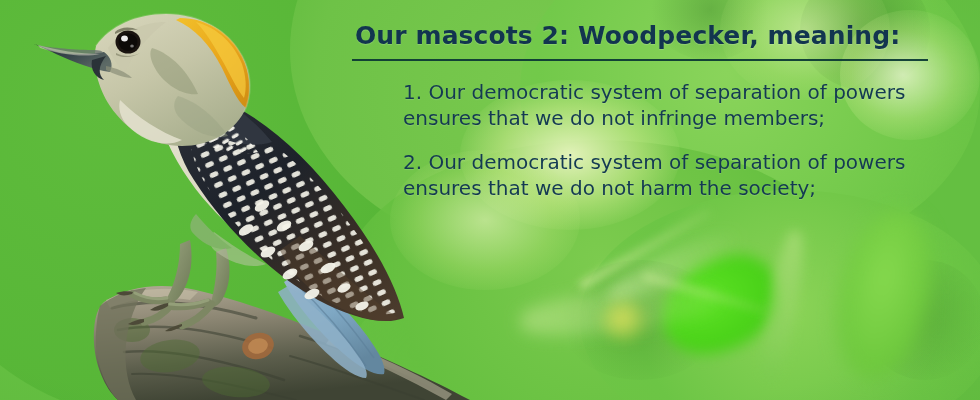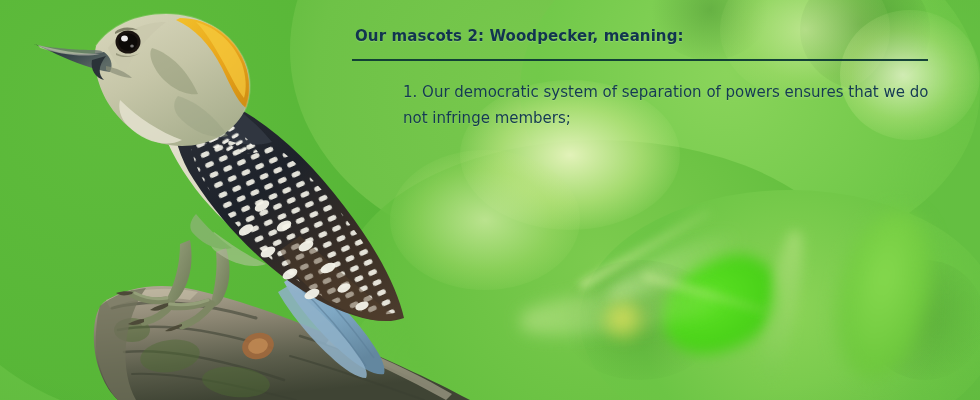--- a/index.html
+++ b/index.html
@@ -88,35 +88,35 @@
       background:radial-gradient(ellipse 120% 110% at 45% 45%,rgba(0,0,0,0) 55%,rgba(20,60,10,.10) 100%);}
 
   
   #bird{position:absolute;left:0;top:0;width:470px;height:400px;}
   #bird svg{display:block;}
 
   
   .panel{position:absolute;left:352px;top:22px;width:580px;}
 
   .title{
-    font-size:15px;font-weight:bold;
+    font-size:25px;font-weight:bold;
     color:#12354f;
     letter-spacing:.1px;
     margin:0 0 0 3px;
     line-height:28px;
     white-space:nowrap;
     text-shadow:0 1px 1px rgba(255,255,255,.18);
   }
   .rule{
     width:576px;height:2px;margin:9px 0 0 0;
     background:#0d3a35;opacity:.95;
   }
   .items{margin:18px 0 0 51px;}
   .item{
-    font-size:15px;
+    font-size:20px;
     color:#143a52;
     line-height:26px;
     margin:0 0 18px 0;
     max-width:530px;
     text-shadow:0 1px 1px rgba(255,255,255,.14);
   }
   .item:last-child{margin-bottom:0;}
 </style>
 </head>
 <body>
@@ -363,16 +363,17 @@
         <path d="M96 46 C110 26 136 14 166 14 C200 14 228 30 242 56 C252 74 252 96 244 112" fill="none" stroke="#cfe0b4" stroke-width="2"></path>
       </g>
     </svg>
   </div>
 
   <div class="panel">
     <h1 class="title">Our mascots 2: Woodpecker, meaning:</h1>
     <div class="rule"></div>
     <div class="items">
       <p class="item">1. Our democratic system of separation of powers ensures that we do not infringe members;</p>
+      <p class="item">2. Our democratic system of separation of powers ensures that we do not harm the society;</p>
     </div>
   </div>
 
 </div>
 
 </body></html>

